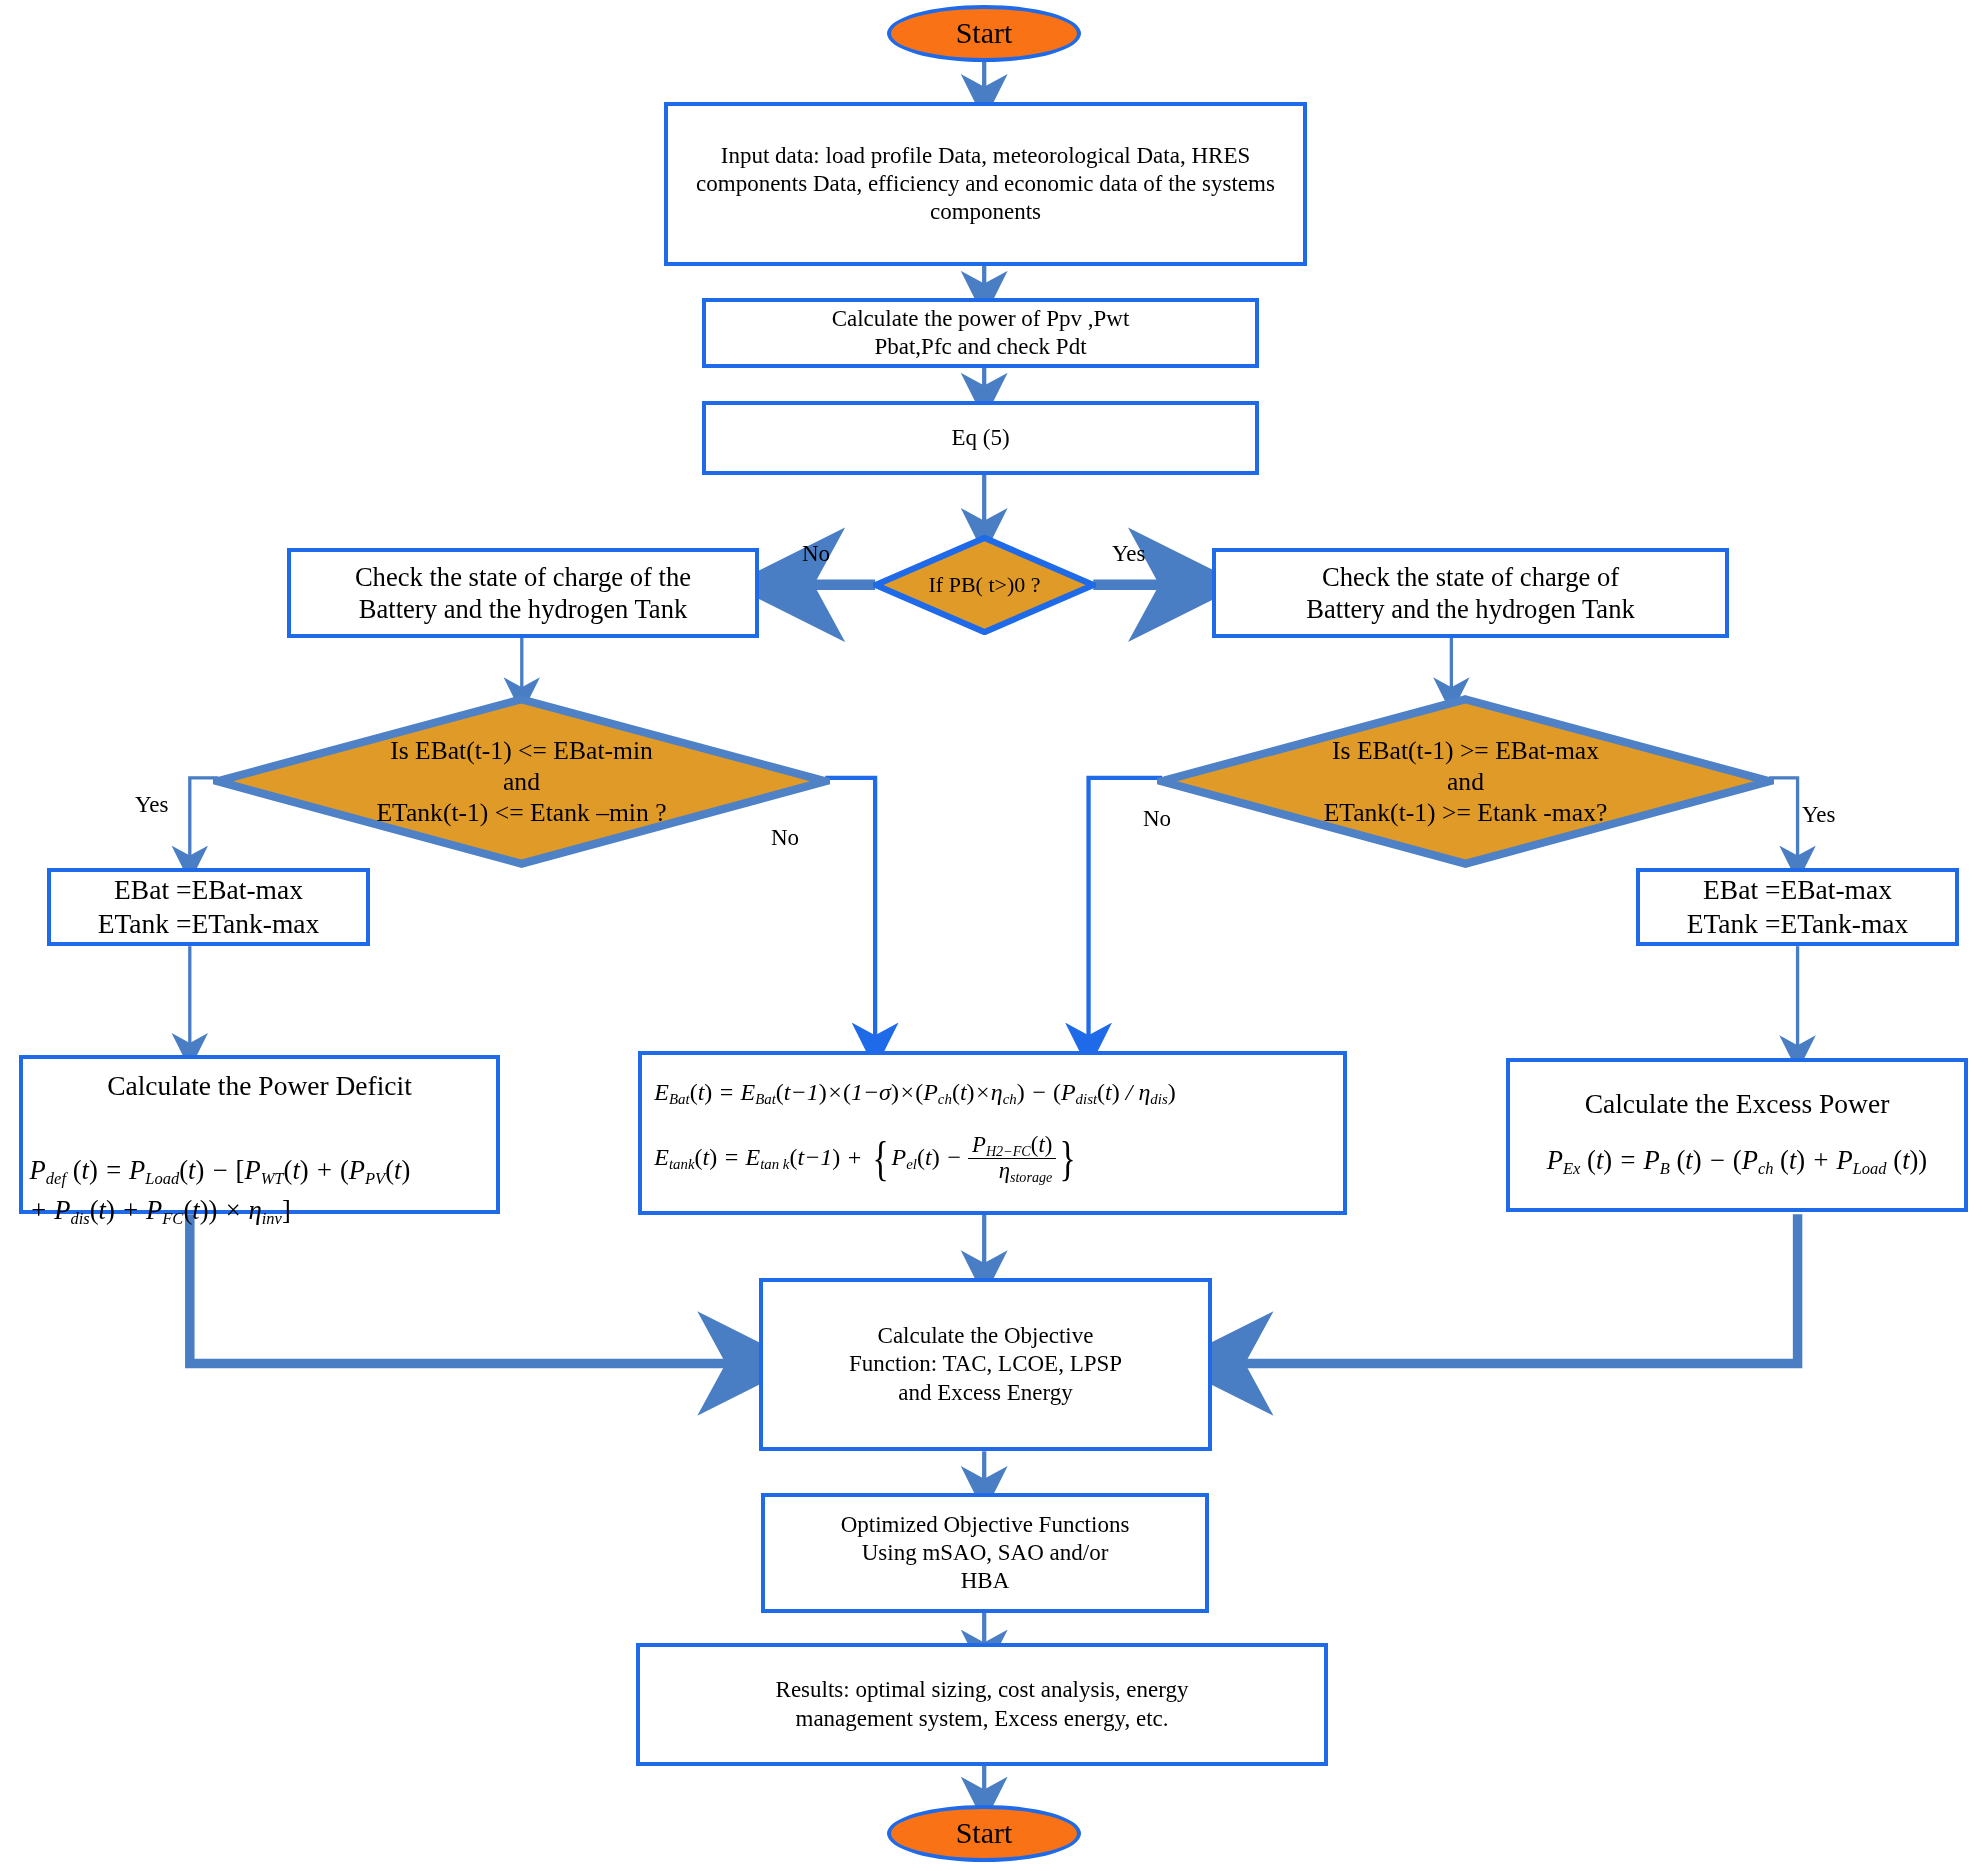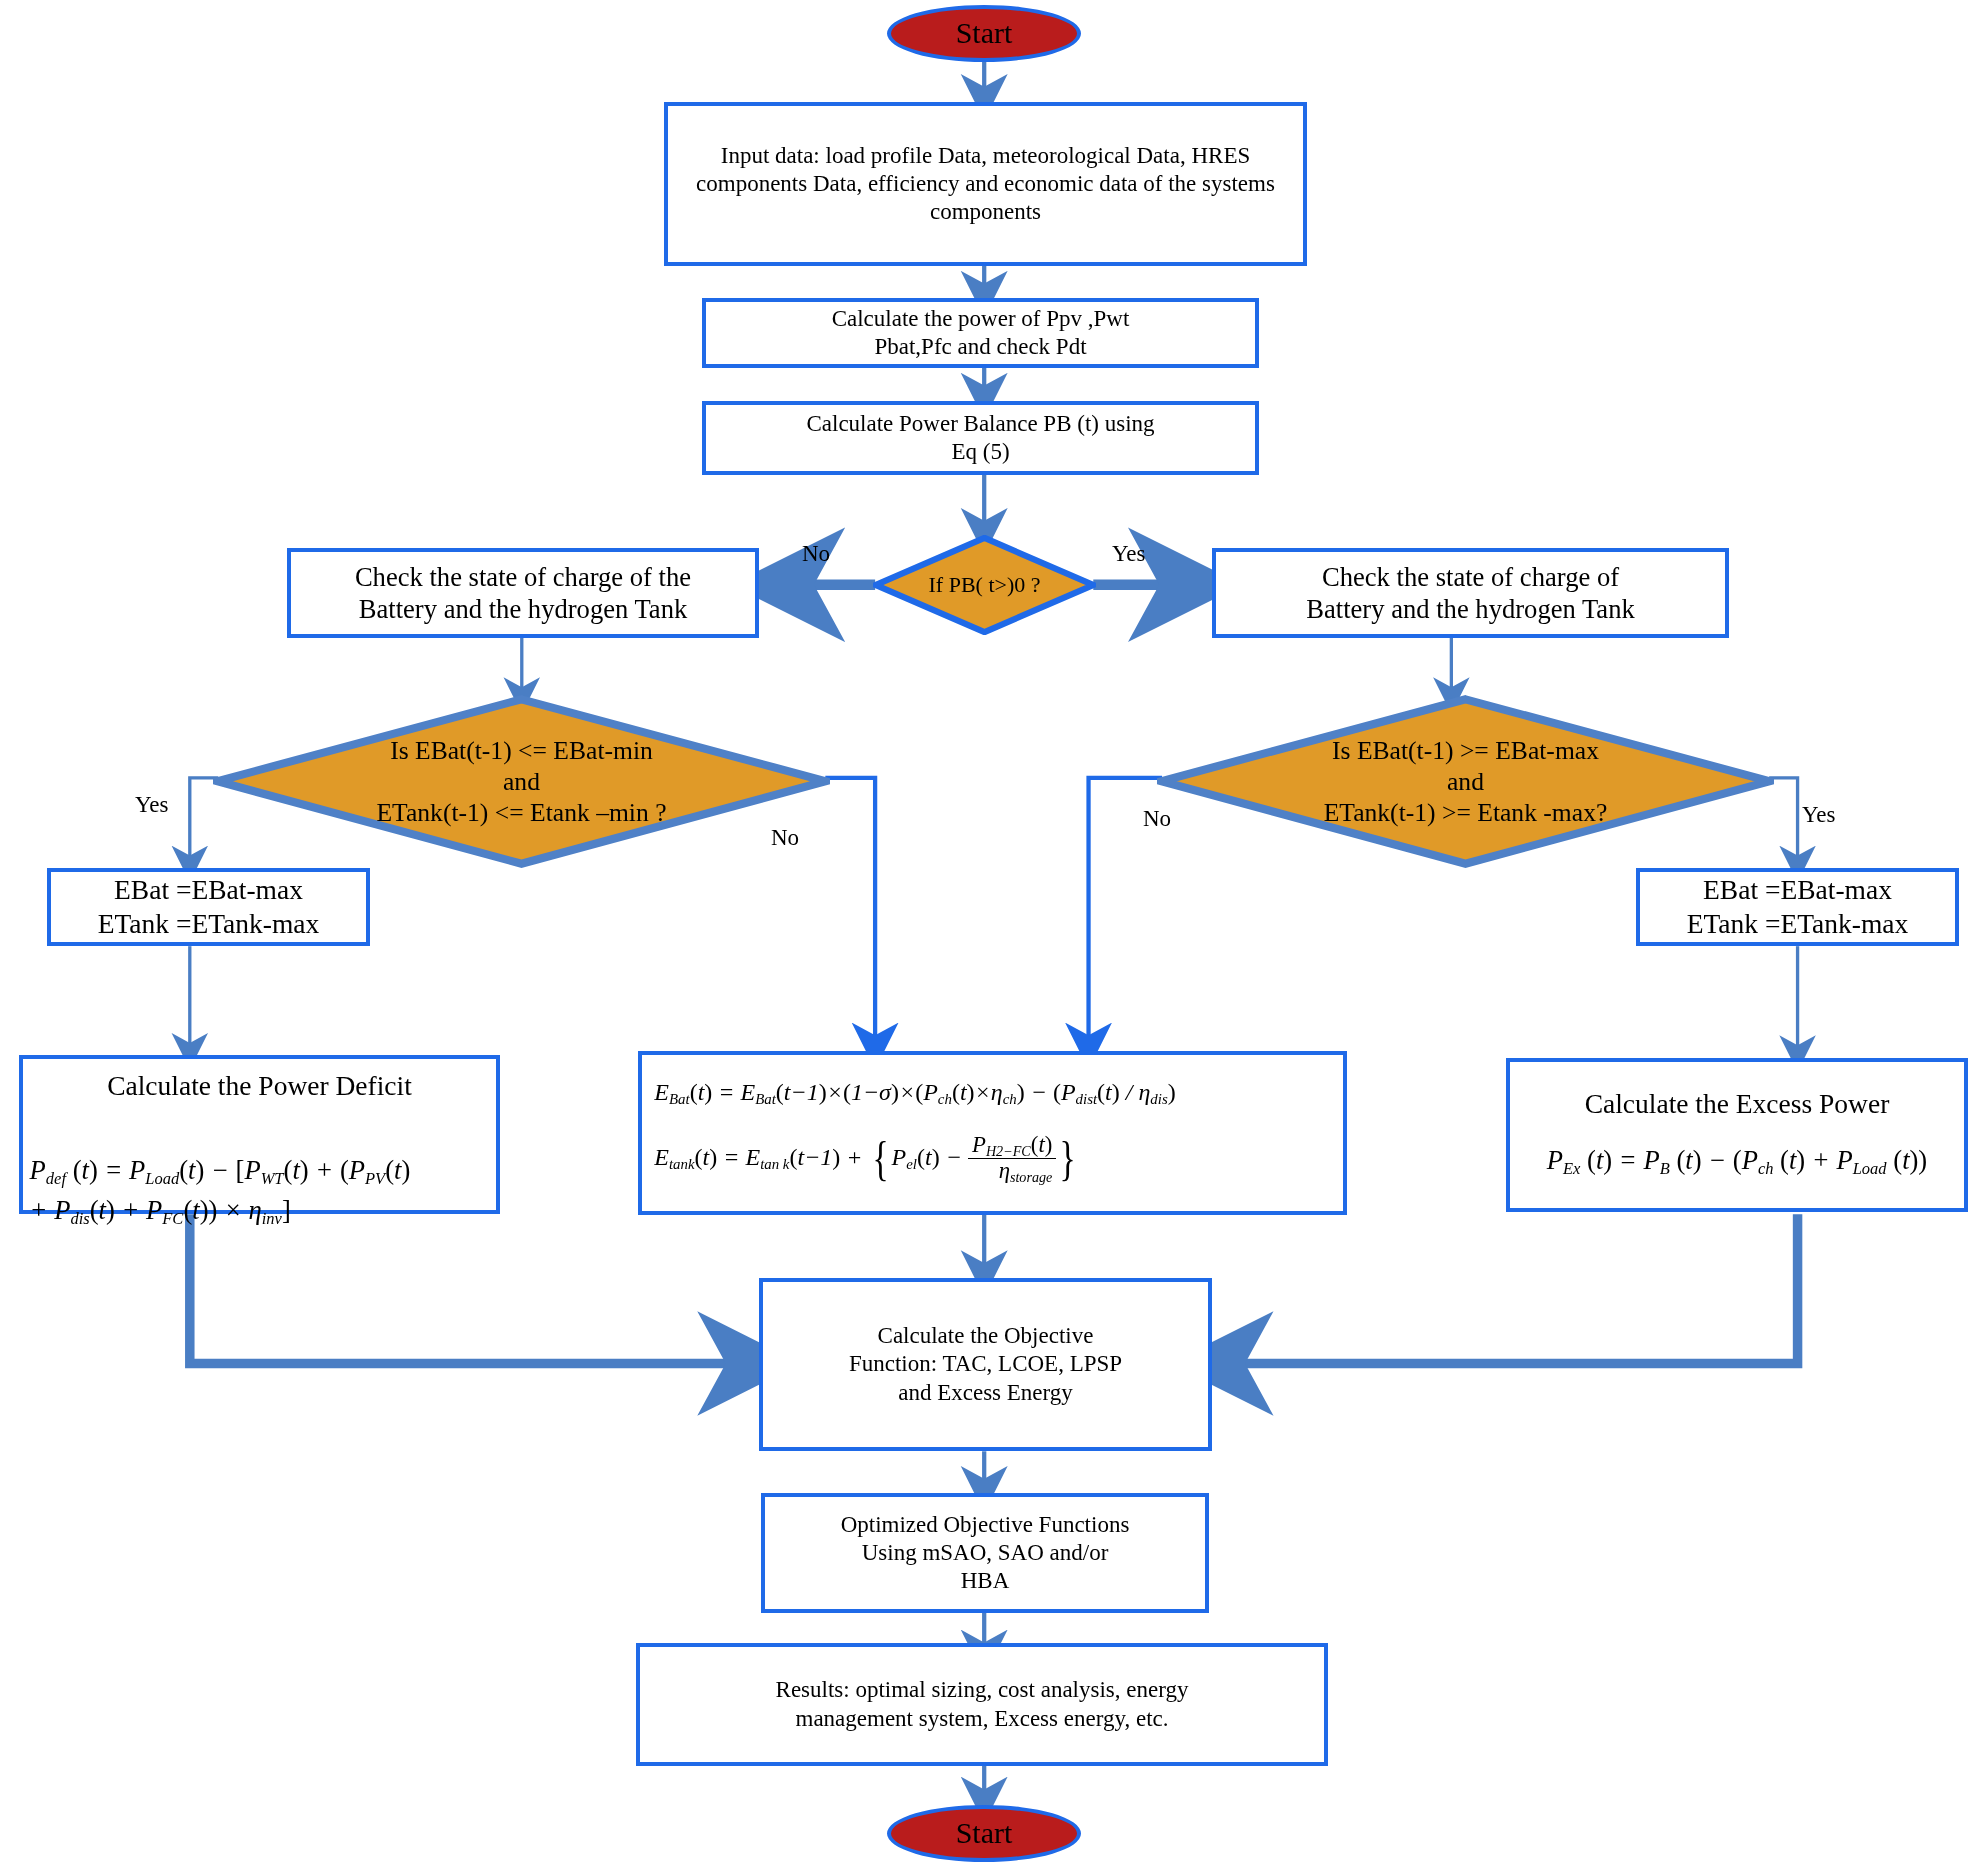--- a/index.html
+++ b/index.html
@@ -4,21 +4,21 @@
 <style>
   html,body{margin:0;padding:0;background:#ffffff;}
   body{font-family:"Liberation Serif", serif;}
   #canvas{position:relative;width:1985px;height:1871px;background:#fff;overflow:hidden;}
 
   
   .node{position:absolute;box-sizing:border-box;display:flex;align-items:center;
         justify-content:center;text-align:center;color:#000;line-height:1.22;}
 
   .rect{border:4.3px solid #1f6ae8;background:#ffffff;padding:2.8px 6.6px;}
-  .terminator{border:4.3px solid #1f6ae8;background:#b91c1c;border-radius:50%;}
+  .terminator{border:4.3px solid #1f6ae8;background:#f97316;border-radius:50%;}
 
   
   .diamond{background:transparent;}
   .diamond svg{position:absolute;inset:0;width:100%;height:100%;}
   .diamond .dlabel{position:relative;z-index:2;width:62%;}
 
   
   .edge-label{position:absolute;color:#000;background:transparent;
               font-family:"Liberation Serif", serif;white-space:nowrap;}
 
@@ -128,21 +128,20 @@
   <div class="node rect t-60" style="left:664px;top:102px;width:643px;height:164px;">
     <span>Input data: load profile Data, meteorological Data, HRES components Data, efficiency and economic data of the systems components</span>
   </div>
 
   <div class="node rect t-60" style="left:702px;top:298px;width:557px;height:70px;flex-direction:column;">
     <span>Calculate the power of Ppv ,Pwt</span>
     <span>Pbat,Pfc and check Pdt</span>
   </div>
 
   <div class="node rect t-60" style="left:702px;top:401px;width:557px;height:74px;flex-direction:column;">
-    <span>Calculate Power Balance PB (t) using</span>
     <span>Eq  (5)</span>
   </div>
 
   <div class="node diamond t-46" style="left:873px;top:535px;width:223px;height:100px;">
     <svg viewBox="0 0 470 210" preserveAspectRatio="none">
       <polygon points="235,6 464,105 235,204 6,105" fill="#e09a28" stroke="#1f6ae8" stroke-width="13"></polygon>
     </svg>
     <span class="dlabel">If PB( t&gt;)0 ?</span>
   </div>
 

